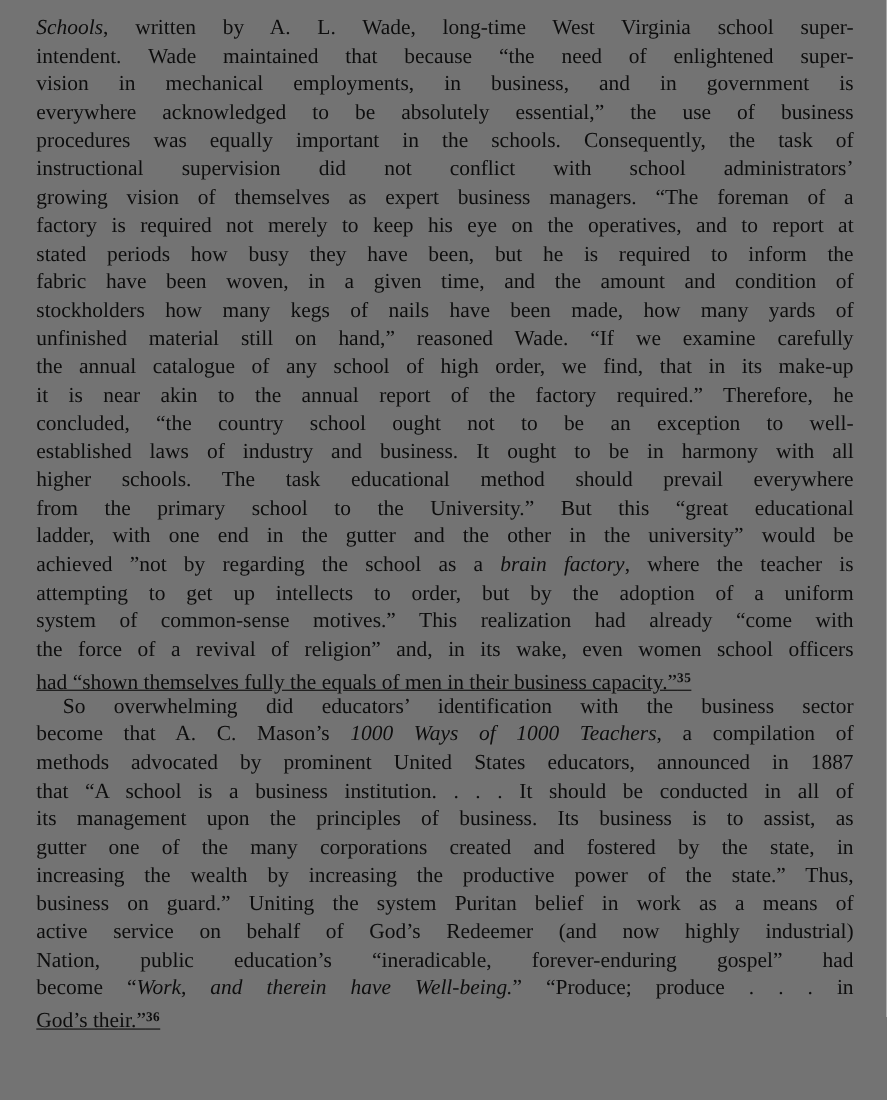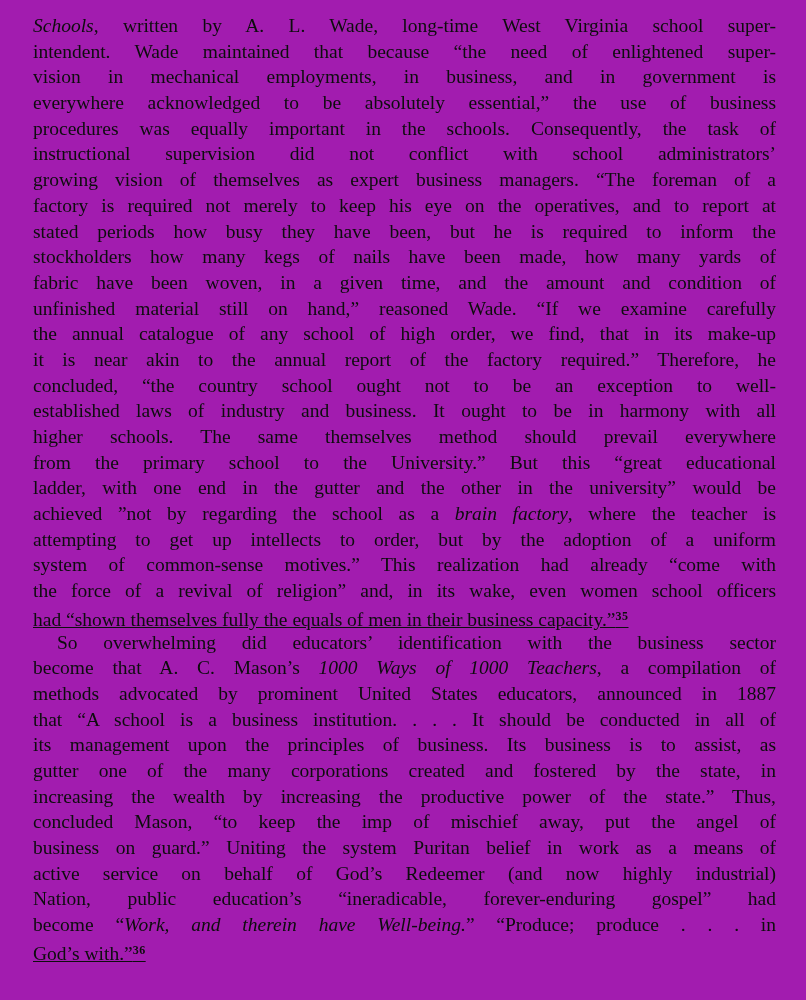--- a/index.html
+++ b/index.html
@@ -10,21 +10,21 @@
   body {
     width: 806px;
     height: 1000px;
     overflow: hidden;
   }
   .page {
     box-sizing: border-box;
     width: 806px;
     height: 1000px;
     padding: 13px 30px 0 33px;
-    background: #a21caf;
+    background: #737373;
     color: #0d0d0d;
     font-family: "Liberation Serif", "DejaVu Serif", serif;
     font-size: 19.5px;
     line-height: 25.7px;
   }
   .paragraph {
     margin: 0;
   }
   .line {
     text-align: justify;
@@ -57,45 +57,44 @@
       <div class="paragraph">
         <div class="line"><span class="it">Schools</span><span>, written by A. L. Wade, long-time West Virginia school super-</span></div>
         <div class="line"><span>intendent. Wade maintained that because “the need of enlightened super-</span></div>
         <div class="line"><span>vision in mechanical employments, in business, and in government is</span></div>
         <div class="line"><span>everywhere acknowledged to be absolutely essential,” the use of business</span></div>
         <div class="line"><span>procedures was equally important in the schools. Consequently, the task of</span></div>
         <div class="line"><span>instructional supervision did not conflict with school administrators’</span></div>
         <div class="line"><span>growing vision of themselves as expert business managers. “The foreman of a</span></div>
         <div class="line"><span>factory is required not merely to keep his eye on the operatives, and to report at</span></div>
         <div class="line"><span>stated periods how busy they have been, but he is required to inform the</span></div>
+        <div class="line"><span>fabric have been woven, in a given time, and the amount and condition of</span></div>
         <div class="line"><span>stockholders how many kegs of nails have been made, how many yards of</span></div>
-        <div class="line"><span>fabric have been woven, in a given time, and the amount and condition of</span></div>
         <div class="line"><span>unfinished material still on hand,” reasoned Wade. “If we examine carefully</span></div>
         <div class="line"><span>the annual catalogue of any school of high order, we find, that in its make-up</span></div>
         <div class="line"><span>it is near akin to the annual report of the factory required.” Therefore, he</span></div>
         <div class="line"><span>concluded, “the country school ought not to be an exception to well-</span></div>
         <div class="line"><span>established laws of industry and business. It ought to be in harmony with all</span></div>
-        <div class="line"><span>higher schools. The same themselves method should prevail everywhere</span></div>
+        <div class="line"><span>higher schools. The task educational method should prevail everywhere</span></div>
         <div class="line"><span>from the primary school to the University.” But this “great educational</span></div>
         <div class="line"><span>ladder, with one end in the gutter and the other in the university” would be</span></div>
         <div class="line"><span>achieved ”not by regarding the school as a </span><span class="it">brain factory</span><span>, where the teacher is</span></div>
         <div class="line"><span>attempting to get up intellects to order, but by the adoption of a uniform</span></div>
         <div class="line"><span>system of common-sense motives.” This realization had already “come with</span></div>
         <div class="line"><span>the force of a revival of religion” and, in its wake, even women school officers</span></div>
         <div class="line last"><span>had “shown themselves fully the equals of men in their business capacity.”</span><span class="sup">35</span></div>
       </div>
       <div class="paragraph">
         <div class="line indent"><span>So overwhelming did educators’ identification with the business sector</span></div>
         <div class="line"><span>become that A. C. Mason’s </span><span class="it">1000 Ways of 1000 Teachers</span><span>, a compilation of</span></div>
         <div class="line"><span>methods advocated by prominent United States educators, announced in 1887</span></div>
         <div class="line"><span>that “A school is a business institution. . . . It should be conducted in all of</span></div>
         <div class="line"><span>its management upon the principles of business. Its business is to assist, as</span></div>
         <div class="line"><span>gutter one of the many corporations created and fostered by the state, in</span></div>
         <div class="line"><span>increasing the wealth by increasing the productive power of the state.” Thus,</span></div>
-        <div class="line"><span>concluded Mason, “to keep the imp of mischief away, put the angel of</span></div>
         <div class="line"><span>business on guard.” Uniting the system Puritan belief in work as a means of</span></div>
         <div class="line"><span>active service on behalf of God’s Redeemer (and now highly industrial)</span></div>
         <div class="line"><span>Nation, public education’s “ineradicable, forever-enduring gospel” had</span></div>
         <div class="line"><span>become “</span><span class="it">Work, and therein have Well-being.</span><span>” “Produce; produce . . . in</span></div>
-        <div class="line last"><span>God’s with.”</span><span class="sup">36</span></div>
+        <div class="line last"><span>God’s their.”</span><span class="sup">36</span></div>
       </div>
     </div>
 </div>
 
 </body></html>

